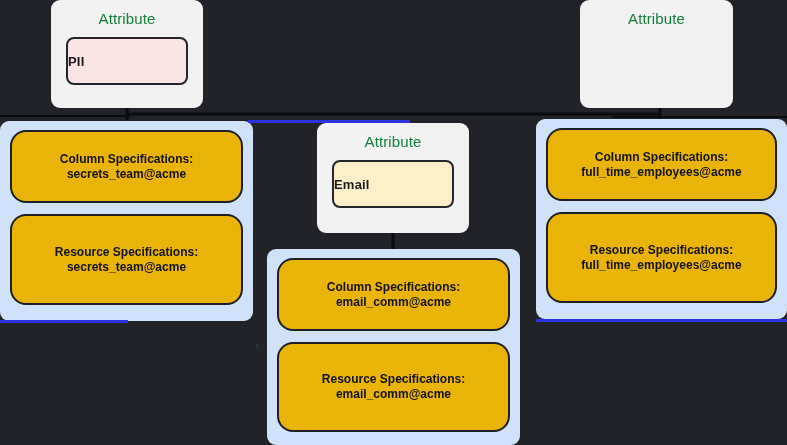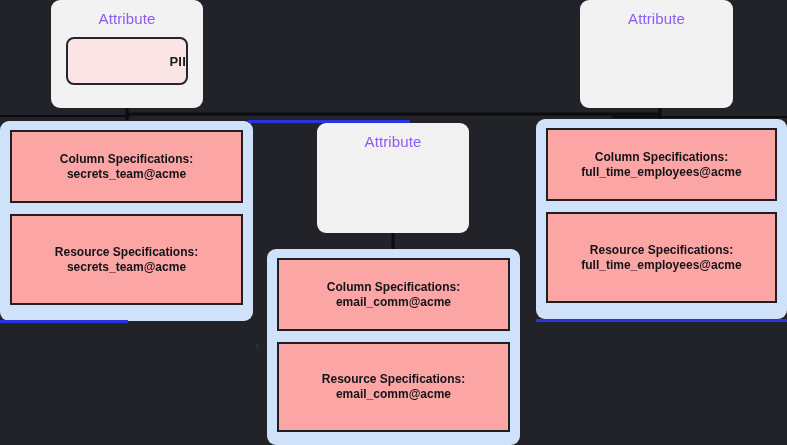--- a/index.html
+++ b/index.html
@@ -43,41 +43,40 @@
     border-radius: 9px;
     box-sizing: border-box;
     z-index: 4;
     display: flex;
     flex-direction: column;
     align-items: center;
     padding-top: 9px;
   }
   .attr-title {
     font-size: 15px;
-    color: #8b5cf6;
+    color: #15803d;
     font-weight: 400;
     line-height: 20px;
     letter-spacing: 0.1px;
     margin-bottom: 8px;
     text-align: center;
     user-select: none;
   }
   .attr-pill {
     box-sizing: border-box;
     border: 2px solid #24262B;
     border-radius: 8px;
     display: flex;
     align-items: center;
-    justify-content: flex-end;
+    justify-content: flex-start;
     font-size: 13px;
     font-weight: bold;
     color: #1A1C20;
     letter-spacing: 0.2px;
     text-align: center;
-    padding-left: 19px;
   }
   .pill-pii      { background: #FBE4E4; }
   .pill-financial{ background: #DFEEE3; }
   .pill-email    { background: #FCEFC7; }
 
   
   .spec-group {
     position: absolute;
     background: #CFE2FA;
     border-radius: 9px;
@@ -85,23 +84,23 @@
     z-index: 3;
     display: flex;
     flex-direction: column;
     align-items: center;
     gap: 11px;
     padding: 9px 10px;
   }
   .spec-box {
     box-sizing: border-box;
     width: 100%;
-    background: #fca5a5;
+    background: #eab308;
     border: 2px solid #1D1F24;
-    border-radius: 0;
+    border-radius: 16px;
     display: flex;
     flex-direction: column;
     align-items: center;
     justify-content: center;
     text-align: center;
     font-size: 12px;
     font-weight: bold;
     color: #121418;
     line-height: 15px;
     padding: 4px 6px;
@@ -182,20 +181,23 @@
     </div>
 
     <div class="spec-box" style="height:91px;">
       <div class="spec-line">Resource Specifications:</div>
       <div class="spec-line">full_time_employees@acme</div>
     </div>
   </div>
 
   <div class="attr-card" style="left:317px; top:123px; width:152px; height:110px;">
     <div class="attr-title">Attribute</div>
+    <div class="attr-pill pill-email" style="width:122px; height:48px;">
+      <span>Email</span>
+    </div>
   </div>
 
   <div class="spec-group" style="left:267px; top:249px; width:253px; height:196px;">
 
     <div class="spec-box" style="height:73px;">
       <div class="spec-line">Column Specifications:</div>
       <div class="spec-line">email_comm@acme</div>
     </div>
 
     <div class="spec-box" style="height:90px;">

